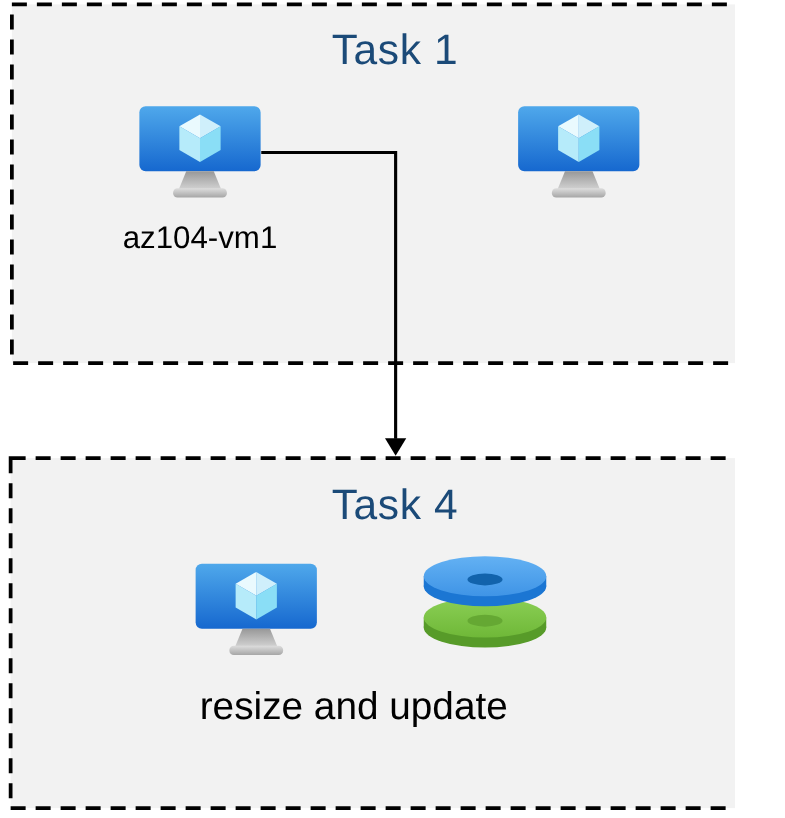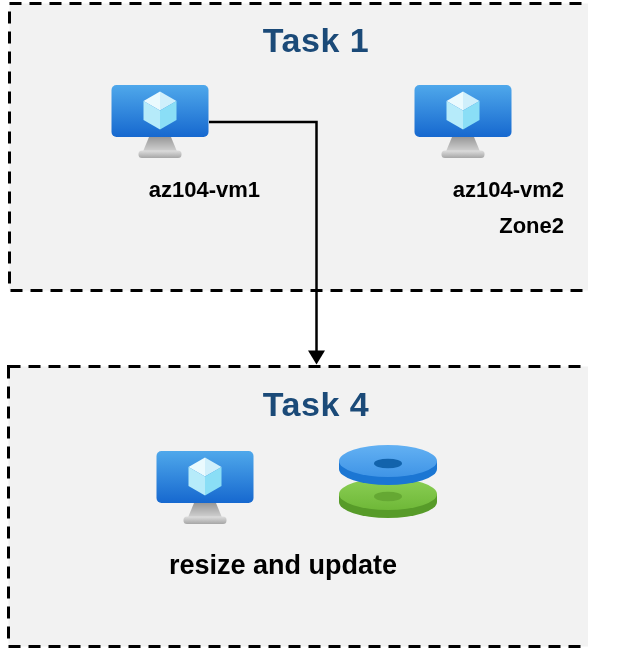--- a/index.html
+++ b/index.html
@@ -1,35 +1,34 @@
 <!DOCTYPE html>
 <html><head>
 <meta charset="utf-8">
 <style>
   html,body { margin:0; padding:0; background:#ffffff; }
   .canvas {
     position:relative; width:588px; height:654px;
     background:#ffffff; overflow:hidden;
     font-family:"Liberation Sans", sans-serif;
-    font-weight:bold;
   }
   .bg-svg { position:absolute; left:0; top:0; }
   .abs { position:absolute; }
   .box-title {
     position:absolute; text-align:center;
     font-size:34px; line-height:42px; color:#1b4a78;
     letter-spacing:0.5px;
   }
   .vm-label {
-    position:absolute; text-align:right;
-    font-size:22px; line-height:36px; color:#000000;
+    position:absolute; text-align:center;
+    font-size:25px; line-height:36px; color:#000000;
   }
   .caption {
     position:absolute; text-align:center;
-    font-size:27px; line-height:36px; color:#000000;
+    font-size:31px; line-height:36px; color:#000000;
   }
   svg { display:block; }
 </style>
 </head>
 <body>
 
 <div class="canvas">
 
   <svg class="bg-svg" width="628" height="654" viewBox="0 0 628 654">
     <defs>
@@ -103,24 +102,20 @@
   </svg>
 
   <svg class="abs" style="left:413px; top:84px;" width="100" height="78">
     <use href="#sym-vm"></use>
   </svg>
 
   <div class="vm-label" style="left:60px; top:172px; width:200px;">
     <div>az104-vm1</div>
   </div>
 
-  <div class="vm-label" style="left:364px; top:172px; width:200px;">
-    <div>az104-vm2</div>
-    <div>Zone2</div>
-  </div>
 
   <div class="box-title" style="left:8px; top:383px; width:616px;">Task 4</div>
 
   <svg class="abs" style="left:155px; top:450px;" width="100" height="78">
     <use href="#sym-vm"></use>
   </svg>
 
   <svg class="abs" style="left:333px; top:444px;" width="110" height="76">
     <use href="#sym-disks"></use>
   </svg>

